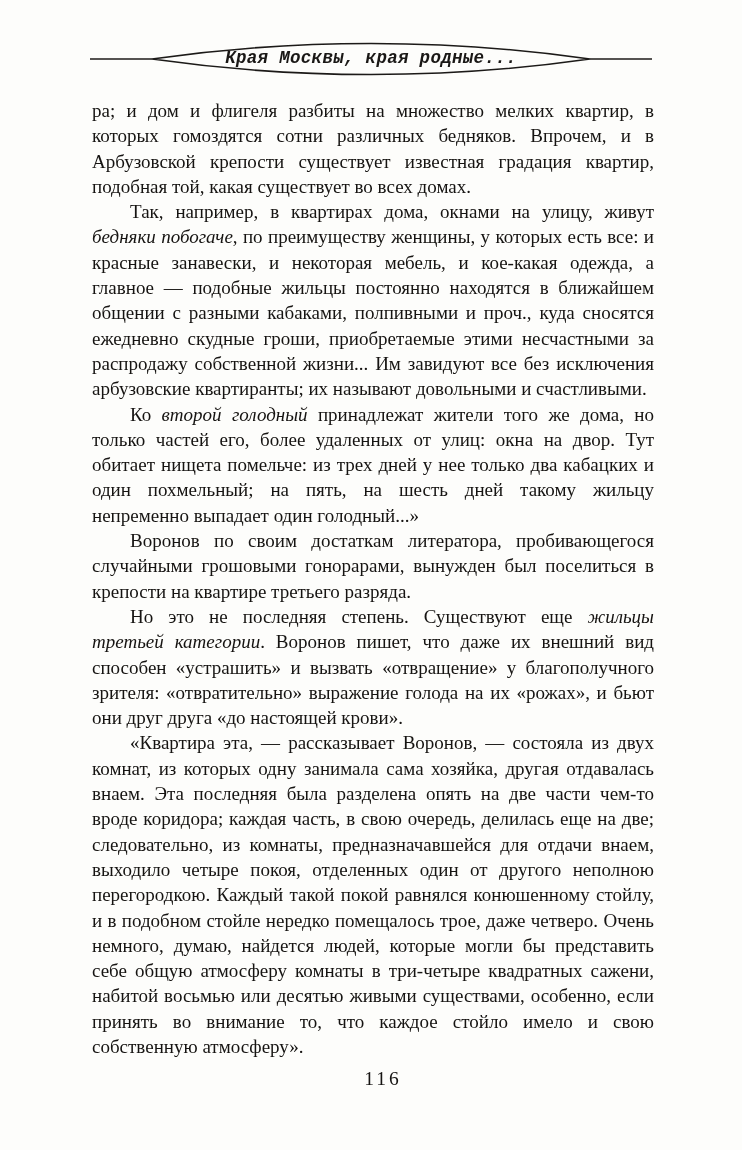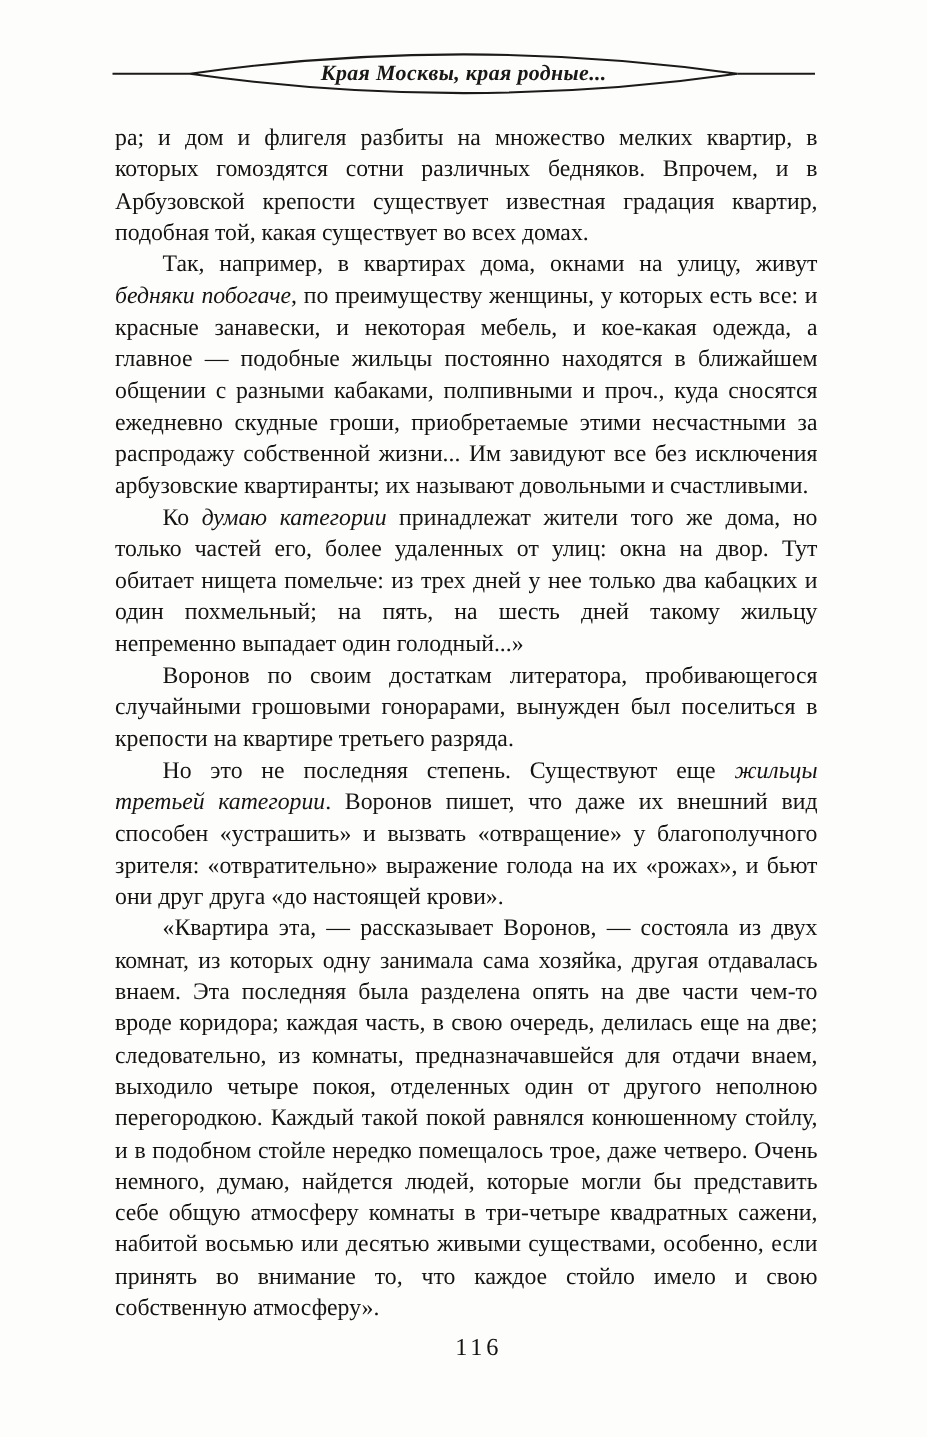--- a/index.html
+++ b/index.html
@@ -10,20 +10,21 @@
     height: 1150px;
     background: #fdfdfb;
     overflow: hidden;
     font-family: "Liberation Serif", serif;
     color: #161412;
   }
   .running-head {
     position: relative;
     margin: 40px 88px 0 88px;
     height: 38px;
+    font-family: Liberation Mono, monospace;
   }
   .ornament {
     position: absolute;
     left: 0; top: 0;
     width: 100%; height: 100%;
     display: block;
   }
   .head-title {
     position: absolute;
     left: 0; right: 0; top: 50%;
@@ -66,21 +67,21 @@
       <line x1="2" y1="19" x2="64" y2="19" stroke="#1c1a18" stroke-width="1.6"></line>
       <line x1="502" y1="19" x2="564" y2="19" stroke="#1c1a18" stroke-width="1.6"></line>
       <path d="M 64 19 Q 283 -12 502 19 Q 283 50 64 19 Z" fill="none" stroke="#1c1a18" stroke-width="1.6"></path>
     </svg>
     <span class="head-title">Края Москвы, края родные...</span>
   </header>
 
   <main class="body-text" id="paragraphs">
       <p class="para no-indent"><span>ра; и дом и флигеля разбиты на множество мелких квартир, в которых гомоздятся сотни различных бедняков. Впрочем, и в Арбузовской крепости существует известная градация квартир, подобная той, какая существует во всех домах.</span></p>
       <p class="para"><span>Так, например, в квартирах дома, окнами на улицу, живут </span><span class="em">бедняки побогаче</span><span>, по преимуществу женщины, у которых есть все: и красные занавески, и некоторая мебель, и кое-какая одежда, а главное — подобные жильцы постоянно находятся в ближайшем общении с разными кабаками, полпивными и проч., куда сносятся ежедневно скудные гроши, приобретаемые этими несчастными за распродажу собственной жизни... Им завидуют все без исключения арбузовские квартиранты; их называют довольными и счастливыми.</span></p>
-      <p class="para"><span>Ко </span><span class="em">думаю категории</span><span> принадлежат жители того же дома, но только частей его, более удаленных от улиц: окна на двор. Тут обитает нищета помельче: из трех дней у нее только два кабацких и один похмельный; на пять, на шесть дней такому жильцу непременно выпадает один голодный...»</span></p>
+      <p class="para"><span>Ко </span><span class="em">второй голодный</span><span> принадлежат жители того же дома, но только частей его, более удаленных от улиц: окна на двор. Тут обитает нищета помельче: из трех дней у нее только два кабацких и один похмельный; на пять, на шесть дней такому жильцу непременно выпадает один голодный...»</span></p>
       <p class="para"><span>Воронов по своим достаткам литератора, пробивающегося случайными грошовыми гонорарами, вынужден был поселиться в крепости на квартире третьего разряда.</span></p>
       <p class="para"><span>Но это не последняя степень. Существуют еще </span><span class="em">жильцы третьей категории</span><span>. Воронов пишет, что даже их внешний вид способен «устрашить» и вызвать «отвращение» у благополучного зрителя: «отвратительно» выражение голода на их «рожах», и бьют они друг друга «до настоящей крови».</span></p>
       <p class="para"><span>«Квартира эта, — рассказывает Воронов, — состояла из двух комнат, из которых одну занимала сама хозяйка, другая отдавалась внаем. Эта последняя была разделена опять на две части чем-то вроде коридора; каждая часть, в свою очередь, делилась еще на две; следовательно, из комнаты, предназначавшейся для отдачи внаем, выходило четыре покоя, отделенных один от другого неполною перегородкою. Каждый такой покой равнялся конюшенному стойлу, и в подобном стойле нередко помещалось трое, даже четверо. Очень немного, думаю, найдется людей, которые могли бы представить себе общую атмосферу комнаты в три-четыре квадратных сажени, набитой восьмью или десятью живыми существами, особенно, если принять во внимание то, что каждое стойло имело и свою собственную атмосферу».</span></p>
     </main>
 
   <footer>
     <div class="folio">116</div>
   </footer>
 
 </div>

